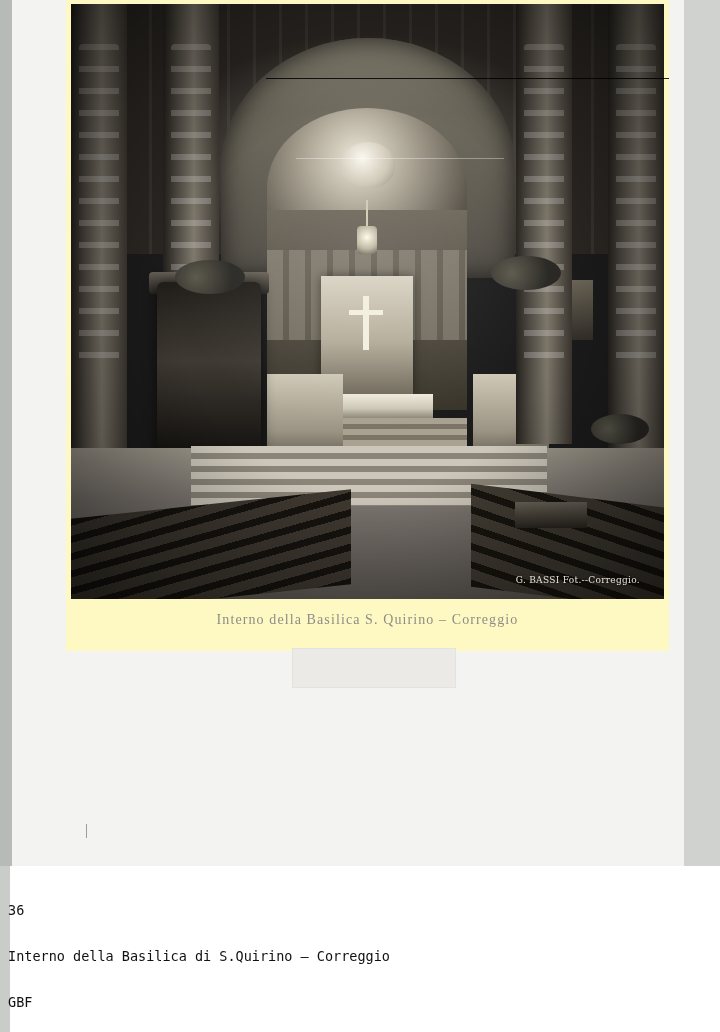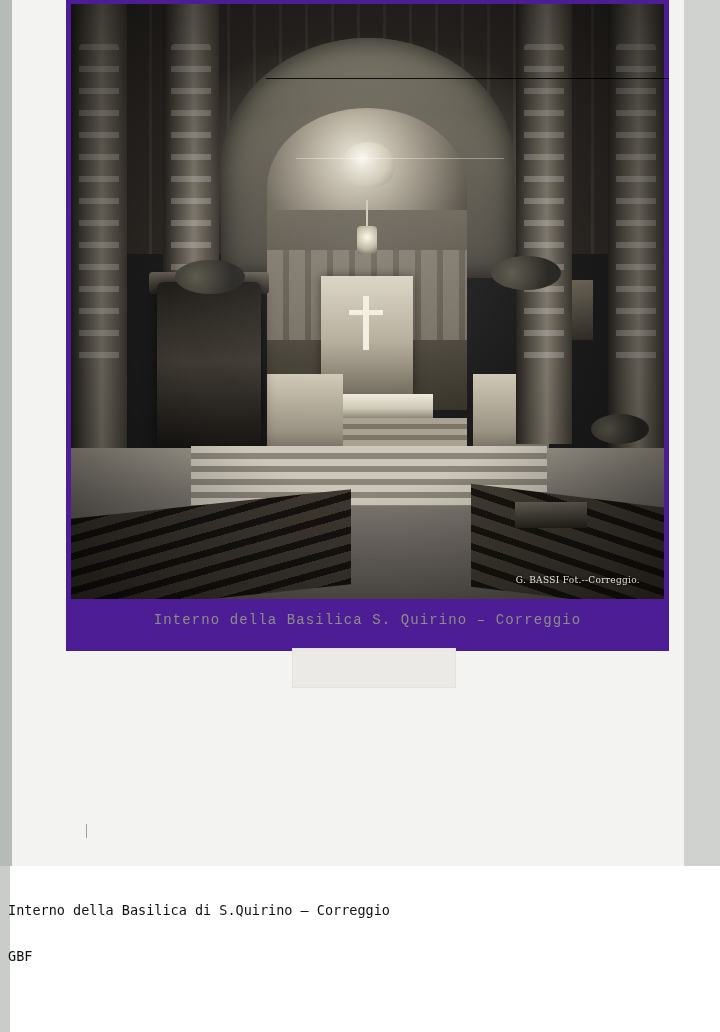--- a/index.html
+++ b/index.html
@@ -39,21 +39,21 @@
     left: 684px; top: 0;
     width: 36px; height: 866px;
     background: #cfd2cf;
   }
 
   
   .print {
     position: absolute;
     left: 66px; top: 0;
     width: 603px; height: 651px;
-    background: #4c1d95;
+    background: #fef9c3;
     overflow: hidden;
   }
   .print-inner {
     position: absolute;
     left: 5px; top: 4px;
     width: 593px; height: 595px;
     background: #1b1b1b;
     overflow: hidden;
   }
 
@@ -221,21 +221,21 @@
     text-shadow: 0 0 3px rgba(0,0,0,.9);
   }
 
   
   .print-caption {
     position: absolute;
     left: 0; top: 612px;
     width: 603px;
     text-align: center;
     color: #8e8d86;
-    font-family: Liberation Mono, monospace;
+    font-family: Liberation Serif, serif;
     font-size: 14px;
     letter-spacing: 1.1px;
   }
 
   
   .ghost-rect {
     position: absolute;
     left: 292px; top: 648px;
     width: 162px; height: 38px;
     background: #ebeae6;
@@ -359,20 +359,21 @@
 
   <div class="print-caption">Interno della Basilica S. Quirino – Correggio</div>
 </div>
 
 <div class="ghost-rect"></div>
 
 <div class="bottom-band"></div>
 <div class="bottom-left-strip"></div>
 
 <div class="record">
+  <span class="line">36</span>
   <span class="line">Interno della Basilica di S.Quirino – Correggio</span>
   <span class="line">GBF</span>
   
   
   
   
   
   
   
   

